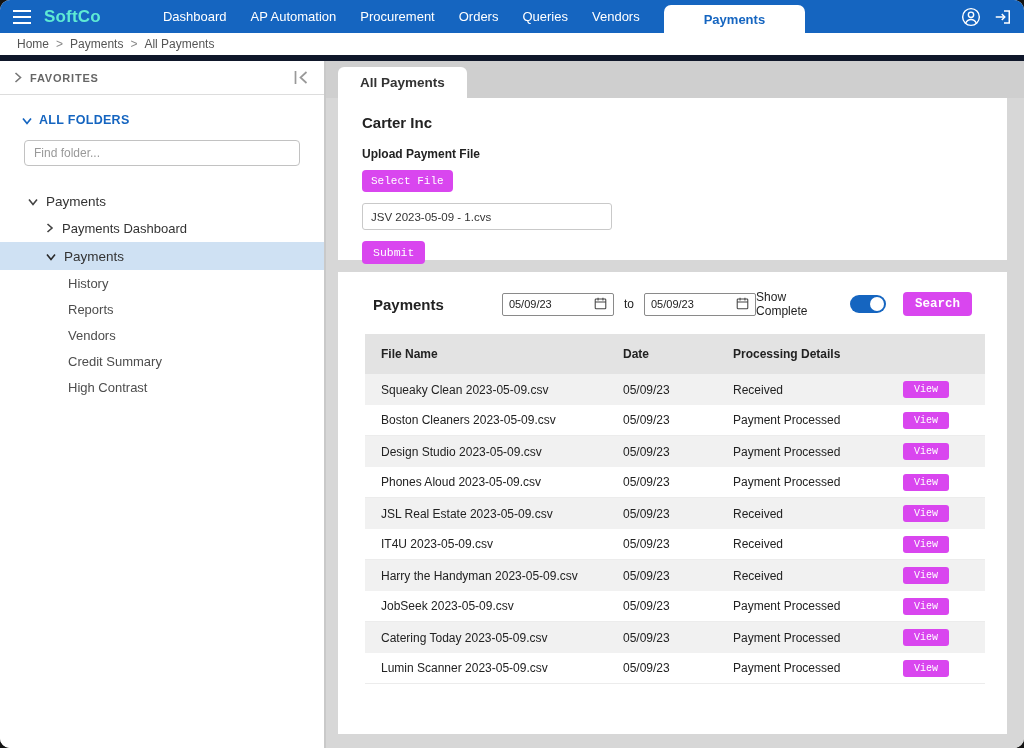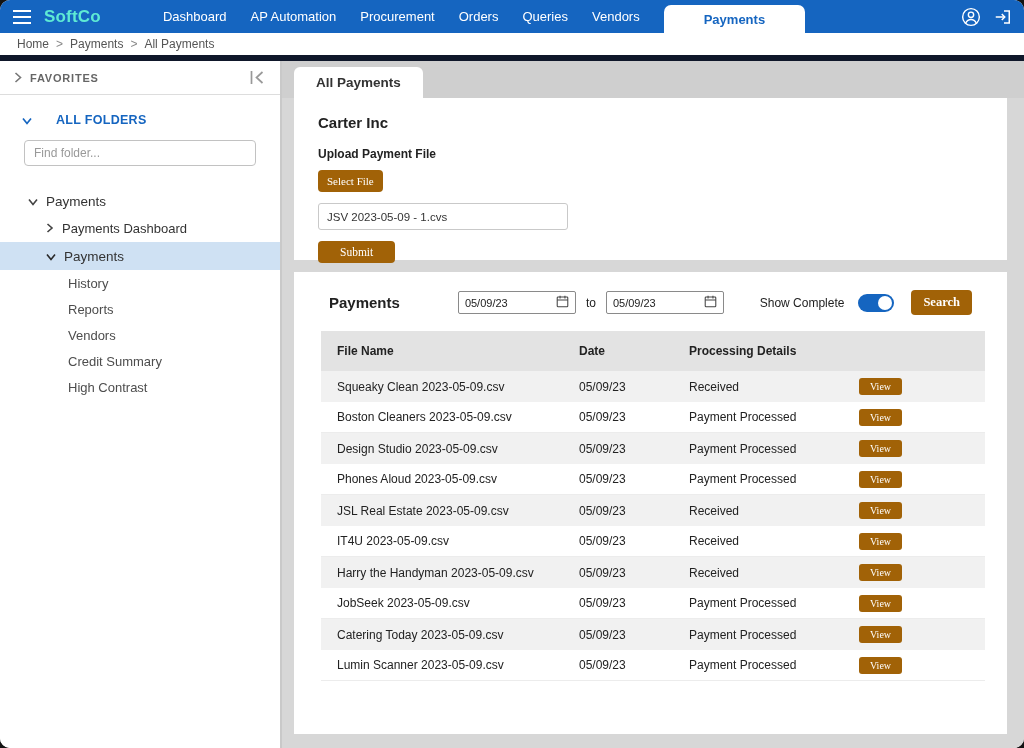--- a/index.html
+++ b/index.html
@@ -18,48 +18,48 @@
 
   
   .breadcrumb { height:28px; background:#fff; border-bottom:6px solid #0f172a; display:flex; align-items:center; padding:0 17px; gap:7px; font-size:12px; color:#555; flex:0 0 auto; }
   .crumb { cursor:pointer; }
   .crumb-sep { color:#888; }
 
   
   .bodyrow { flex:1; display:flex; min-height:0; }
 
   
-  .sidebar { width:282px; background:#fff; border-right:2px solid #c9c9c9; display:flex; flex-direction:column; flex:0 0 auto; }
+  .sidebar { width:326px; background:#fff; border-right:2px solid #c9c9c9; display:flex; flex-direction:column; flex:0 0 auto; }
   .fav-row { height:34px; border-bottom:1px solid #ddd; display:flex; align-items:center; padding:0 14px; }
   .fav-label { font-size:11px; font-weight:bold; color:#666; letter-spacing:.8px; margin-left:8px; }
   .collapse-btn { margin-left:auto; cursor:pointer; display:flex; }
-  .allfolders { display:flex; align-items:center; gap:24px; margin:16px 0 0 22px; cursor:pointer; }
+  .allfolders { display:flex; align-items:center; gap:7px; margin:16px 0 0 22px; cursor:pointer; }
   .allfolders-label { color:#1565c0; font-weight:bold; font-size:12.5px; letter-spacing:.3px; }
   .findfolder { margin:11px 24px 0 24px; }
   .findfolder input { width:100%; height:26px; border:1px solid #c2c2c2; border-radius:4px; padding:0 9px; font-size:12px; color:#333; font-family:"Liberation Sans", sans-serif; outline:none; }
   .findfolder input::placeholder { color:#999; }
   .tree { margin-top:22px; font-size:13.5px; color:#333; }
   .titem { height:27px; display:flex; align-items:center; gap:8px; cursor:pointer; }
   .t-root { padding-left:28px; }
   .t-dash { padding-left:46px; font-size:13px; }
   .t-selected { padding-left:46px; background:#cfe1f3; height:28px; font-size:13.5px; }
   .t-child { padding-left:68px; font-size:13px; color:#4d4d4d; height:26px; }
 
   
   .content { flex:1; background:#d7d7d7; display:flex; flex-direction:column; min-width:0; }
   .tabstrip { height:37px; background:#cfcfcf; display:flex; align-items:flex-end; padding-left:12px; flex:0 0 auto; }
   .contab { background:#fff; height:31px; display:flex; align-items:center; padding:0 22px; border-radius:6px 6px 0 0; font-size:13.5px; font-weight:bold; color:#333; cursor:pointer; }
 
   .panel1 { background:#fff; margin:0 17px 0 12px; height:162px; padding:16px 24px; flex:0 0 auto; }
   .company { font-size:15px; font-weight:bold; color:#222; margin-bottom:16px; }
   .upl-label { font-size:12px; font-weight:bold; color:#222; margin-bottom:9px; }
-  .btn { background:#a16207; color:#fff; border:none; border-radius:4px; font-family:Liberation Serif, serif; cursor:pointer; }
+  .btn { background:#d946ef; color:#fff; border:none; border-radius:4px; font-family:Liberation Mono, monospace; cursor:pointer; }
   .btn-select { font-size:11px; padding:5px 9px; margin-bottom:11px; }
   .fileinput { display:block; width:250px; height:27px; border:1px solid #c9c9c9; border-radius:3px; padding:0 8px; font-size:11.5px; color:#333; font-family:"Liberation Sans", sans-serif; margin-bottom:11px; outline:none; }
-  .btn-submit { font-size:11.5px; padding:5px 22px; }
+  .btn-submit { font-size:11.5px; padding:5px 11px; }
 
   .panel2 { background:#fff; margin:12px 17px 14px 12px; flex:1; display:flex; flex-direction:column; min-height:0; }
   .controls { display:flex; align-items:center; padding:18px 35px 0 35px; flex:0 0 auto; }
   .pay-title { font-size:15px; font-weight:bold; color:#222; margin-right:58px; }
   .datebox { width:118px; height:23px; border:1px solid #8a8a8a; border-radius:2px; display:flex; align-items:center; justify-content:space-between; padding:0 6px; font-size:11px; color:#222; cursor:pointer; background:#fff; }
   .to-label { font-size:12px; color:#222; margin:0 10px; }
   .showcomplete { margin-left:auto; font-size:12px; color:#222; }
   .toggle { width:36px; height:18px; border-radius:9px; background:#b9cde6; position:relative; margin-left:14px; cursor:pointer; flex:0 0 auto; }
   .toggle.on { background:#1565c0; }
   .toggle .knob { position:absolute; top:2px; left:2px; width:14px; height:14px; border-radius:50%; background:#fff; }

